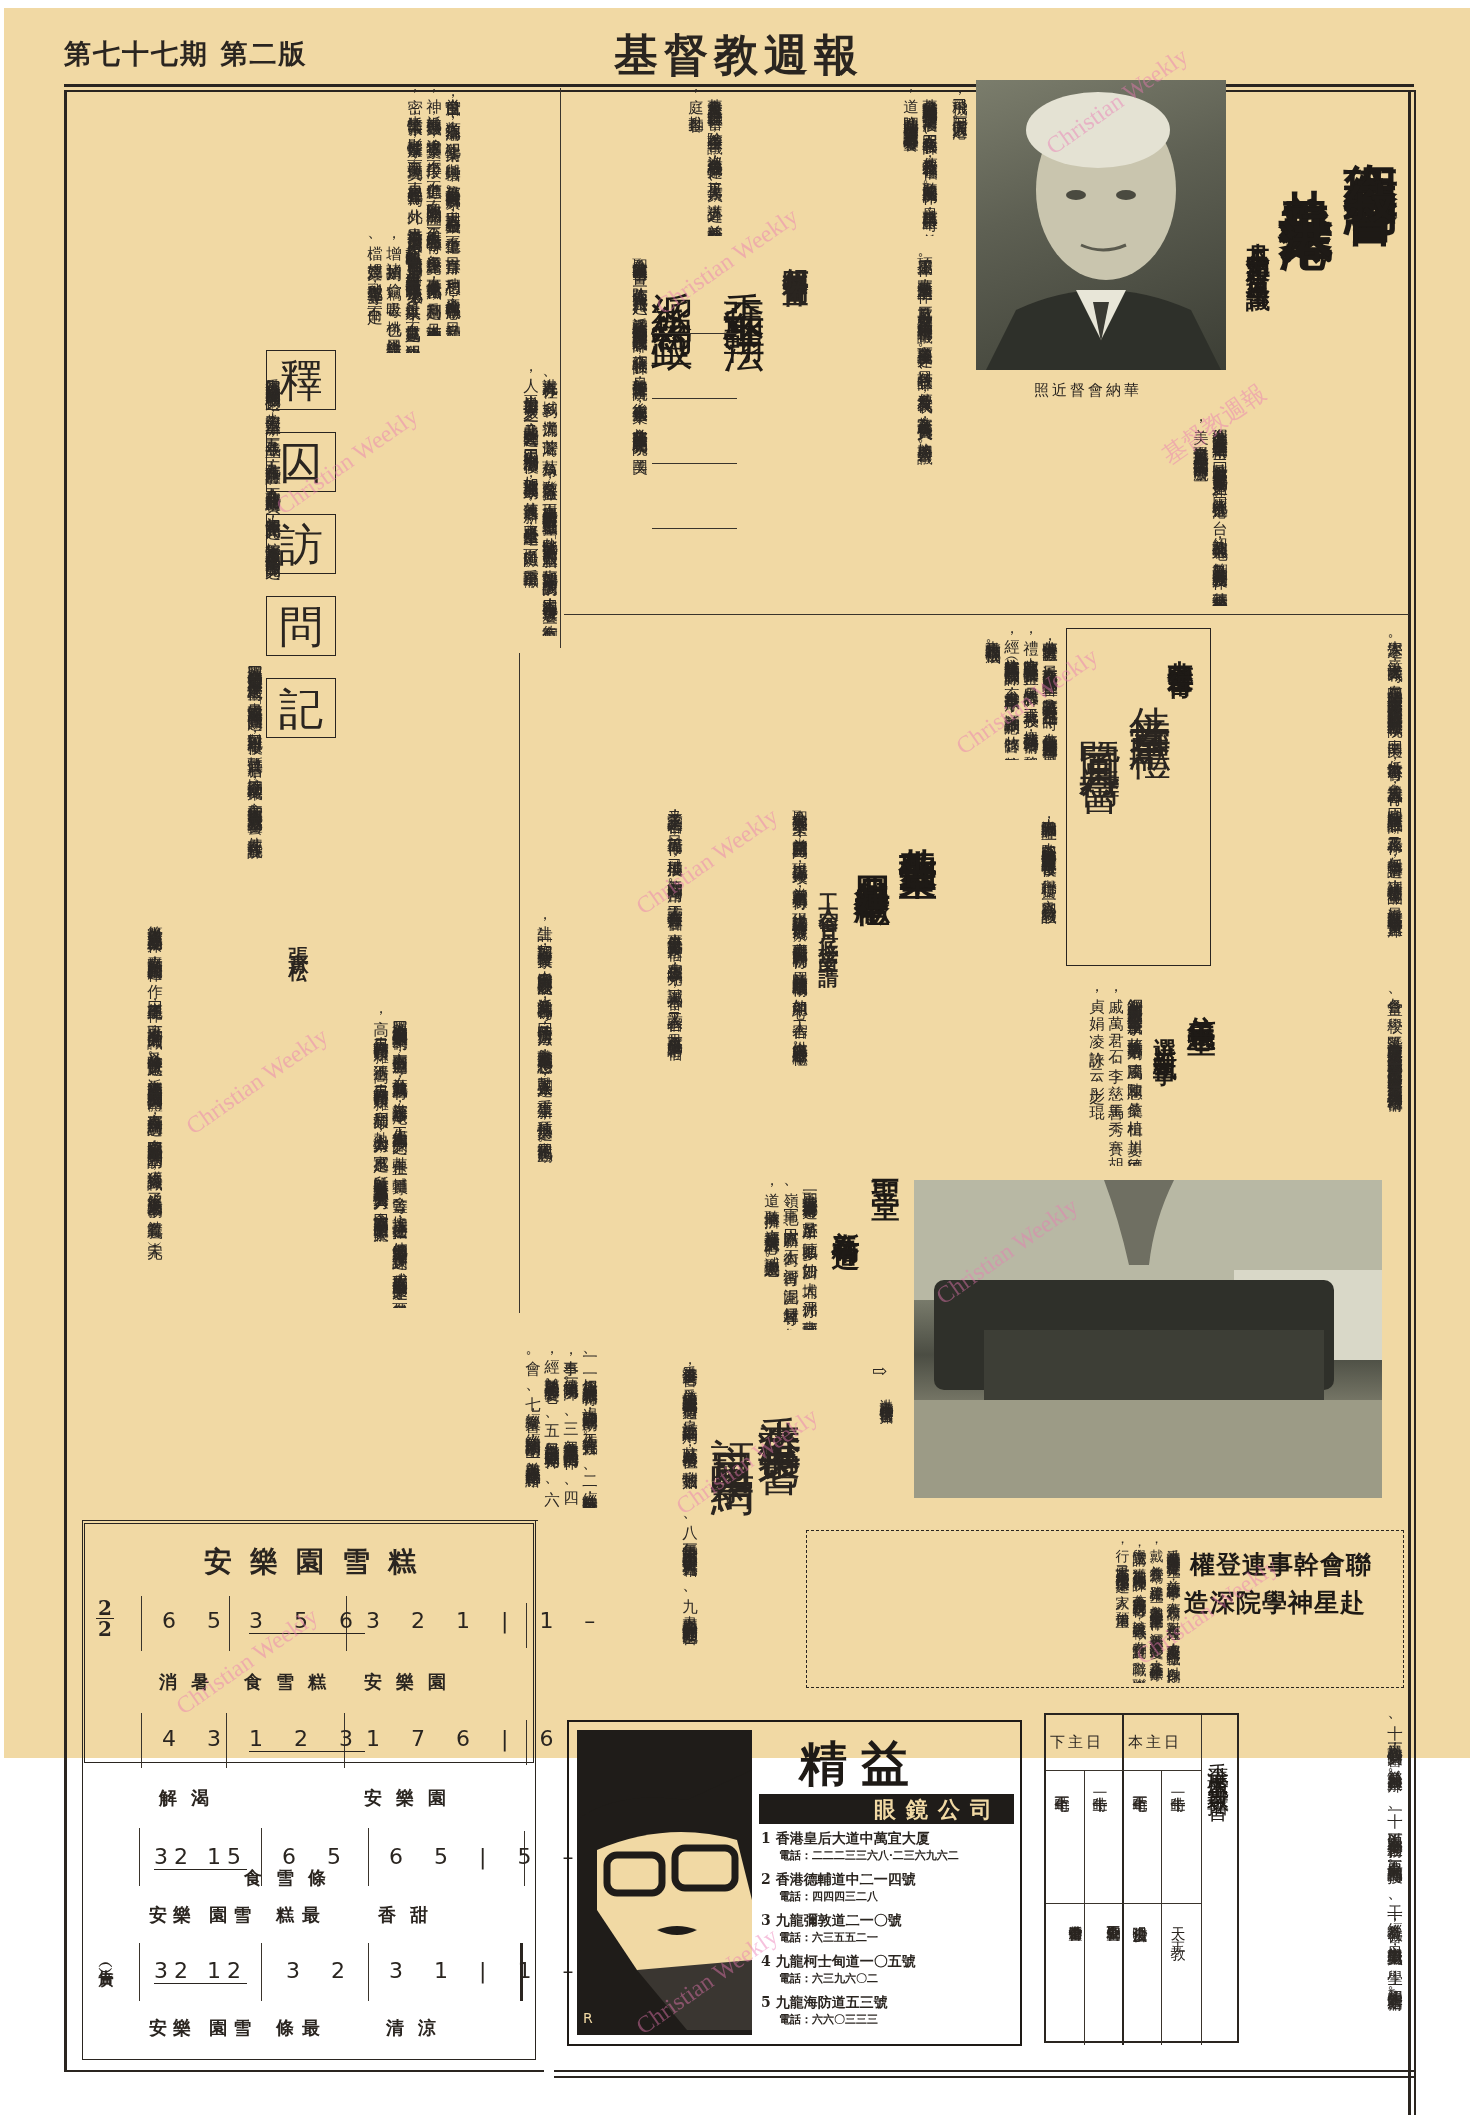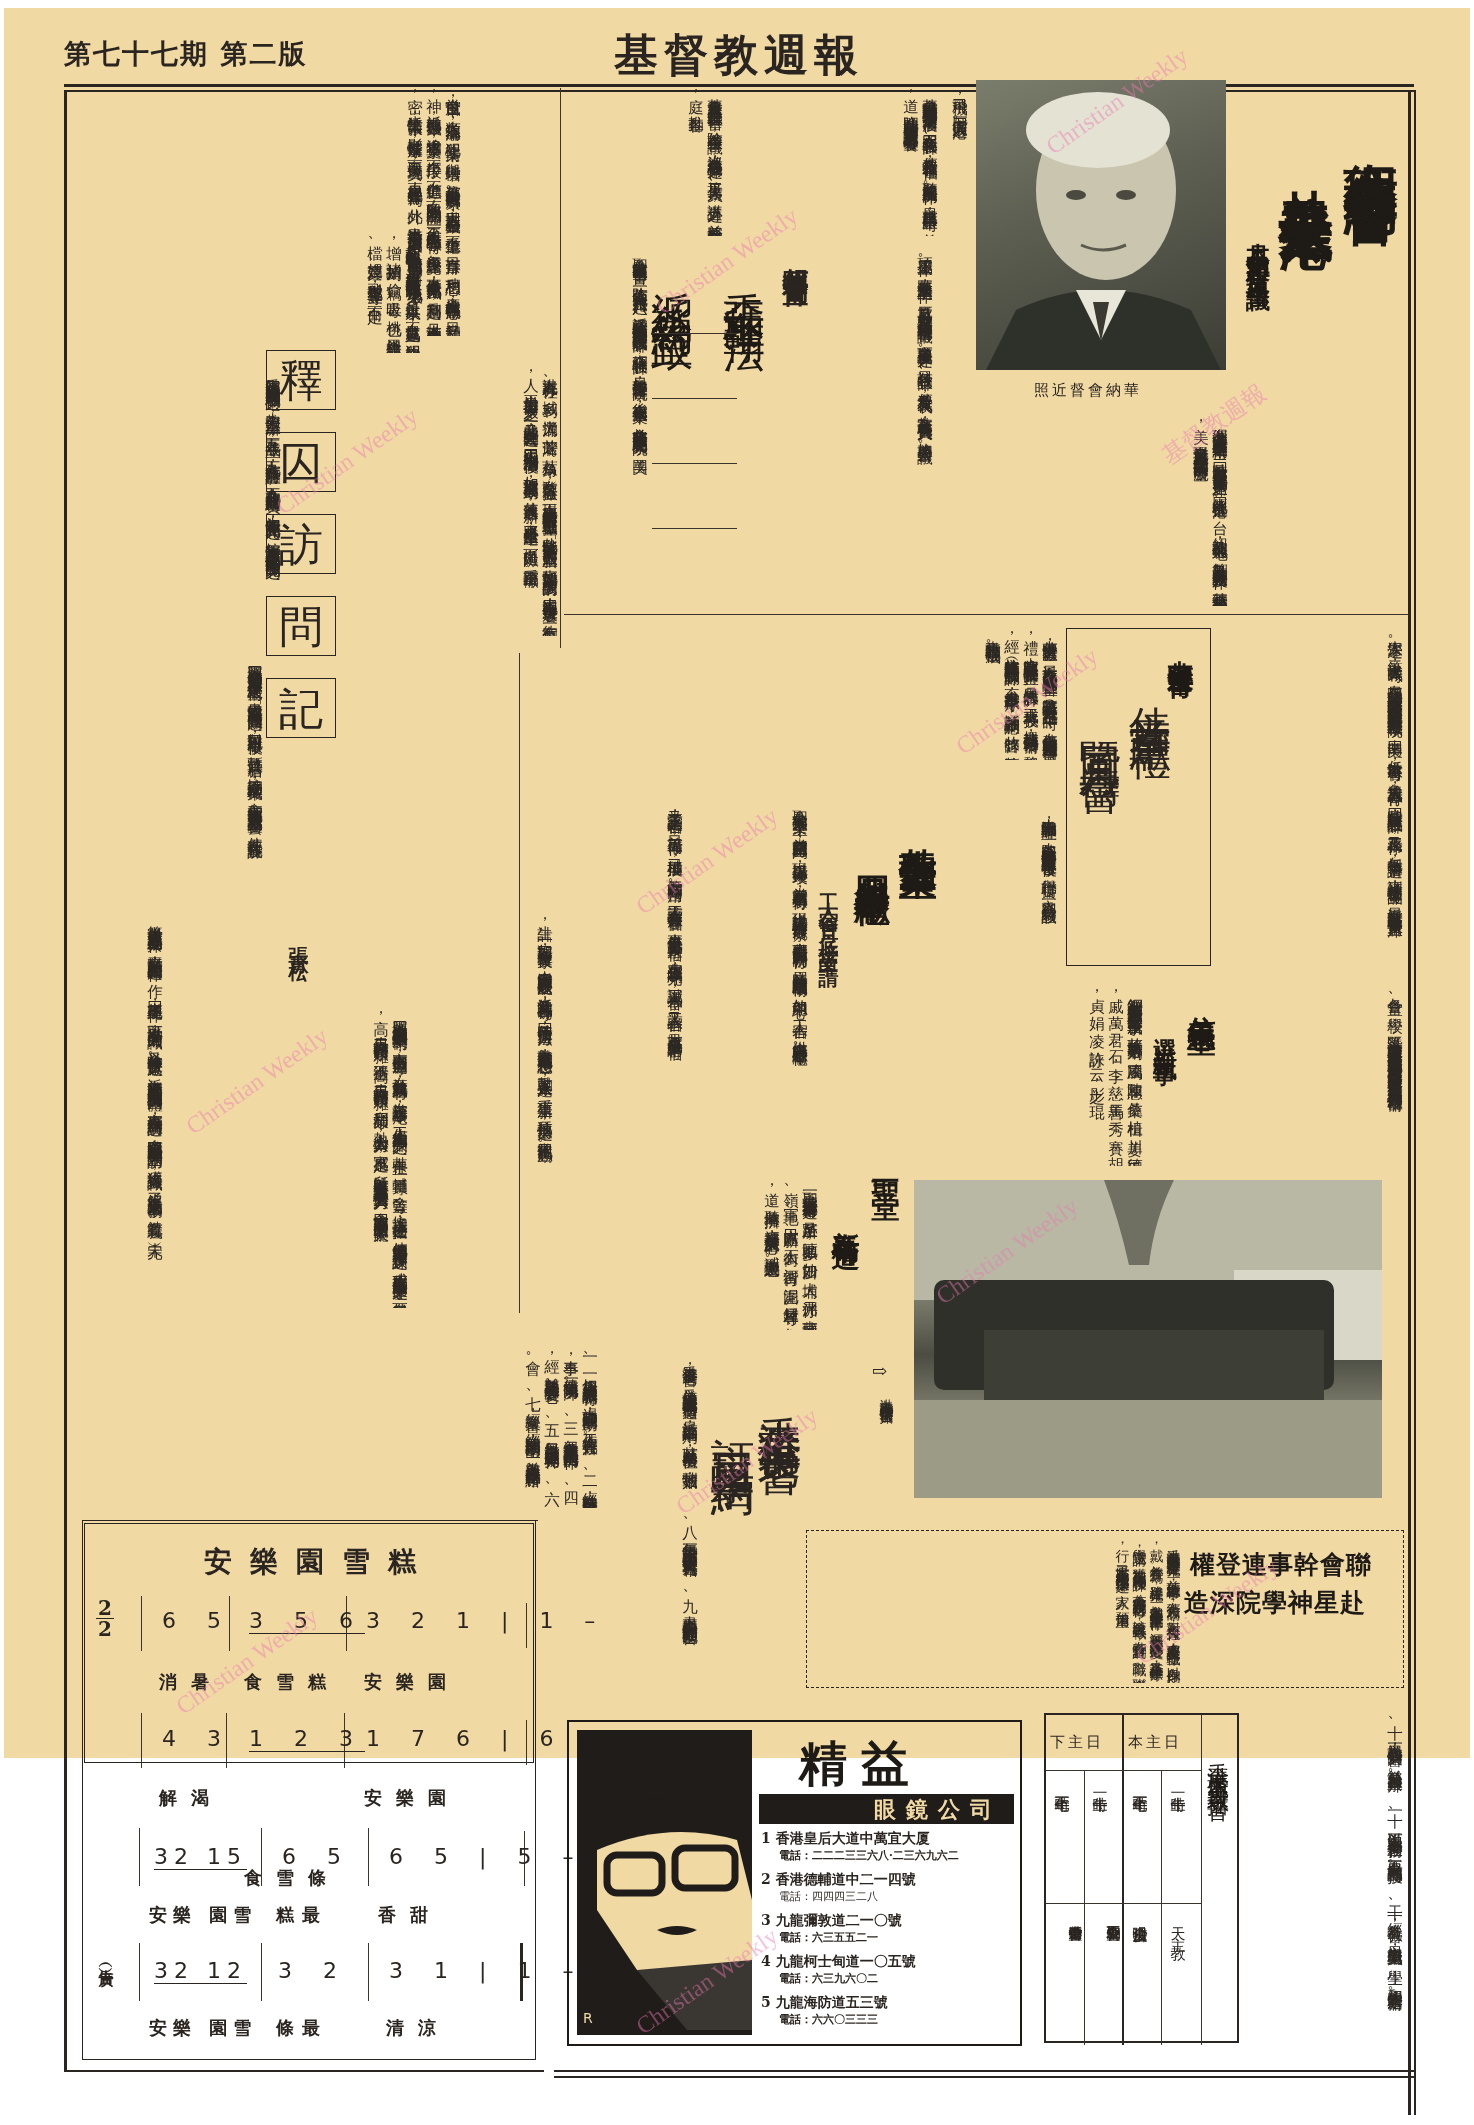--- a/index.html
+++ b/index.html
@@ -217,21 +217,21 @@
   <div class="score-num" style="left:385px; top:1836px;">6 5 | 5 –</div>
   <div class="score-lyric" style="left:145px; top:1895px; letter-spacing:6px;">安樂 園雪</div>
   <div class="score-lyric" style="left:272px; top:1895px; letter-spacing:8px;">糕最</div>
   <div class="score-lyric" style="left:374px; top:1895px; letter-spacing:14px;">香甜</div>
 
   <div class="thin-v" style="left:135px; top:1935px; height:58px;"></div>
   <div class="thin-v" style="left:257px; top:1935px; height:58px;"></div>
   <div class="thin-v" style="left:364px; top:1935px; height:58px;"></div>
   <div class="rule-v" style="left:516px; top:1935px; height:58px; border-left-width:3px;"></div>
   <div class="score-num ul" style="left:150px; top:1950px; letter-spacing:6px;">32 12</div>
-  <div class="score-num" style="left:274px; top:1950px;">3 2</div>
+  <div class="score-num" style="left:282px; top:1950px;">3 2</div>
   <div class="score-num" style="left:385px; top:1950px;">3 1 | 1 –</div>
   <div class="score-lyric" style="left:145px; top:2008px; letter-spacing:6px;">安樂 園雪</div>
   <div class="score-lyric" style="left:272px; top:2008px; letter-spacing:8px;">條最</div>
   <div class="score-lyric" style="left:382px; top:2008px; letter-spacing:14px;">清涼</div>
   <div class="abs vert" style="left:92px; top:1950px; font-size:15px; font-weight:bold; height:70px;">（廣告）</div>
   <div class="rule-h" style="left:60px; top:2062px; width:480px;"></div>
 
   <div class="abs" style="left:563px; top:1712px; width:455px; height:326px; border:2px solid #1e1a16;">
     <div class="abs" style="left:8px; top:8px; width:175px; height:305px; background:#1f1c19;">
       <svg width="175" height="305" viewBox="0 0 175 305">
@@ -246,21 +246,21 @@
     </div>
     <div class="abs headline-big" style="left:230px; top:10px; font-size:48px; letter-spacing:14px;">精益</div>
     <div class="abs" style="left:190px; top:72px; width:255px; height:30px; background:#1f1c19; color:#f1d9a4; text-align:right; padding-right:12px; font-size:22px; letter-spacing:10px; line-height:30px; font-weight:bold;">眼鏡公司</div>
     <div class="abs" style="left:192px; top:108px; width:260px;">
       <div style="height:41px;">
         <div style="font-size:14px; font-weight:bold;"><span>1</span> <span>香港皇后大道中萬宜大厦</span></div>
         <div style="font-size:11px; padding-left:18px; font-weight:bold;">電話：二二二三三六八·二三六九六二</div>
       </div>
       <div style="height:41px;">
         <div style="font-size:14px; font-weight:bold;"><span>2</span> <span>香港德輔道中二一四號</span></div>
-        <div style="font-size:11px; padding-left:18px; font-weight:normal;">電話：四四四三二八</div>
+        <div style="font-size:11px; padding-left:18px; font-weight:bold;">電話：四四四三二八</div>
       </div>
       <div style="height:41px;">
         <div style="font-size:14px; font-weight:bold;"><span>3</span> <span>九龍彌敦道二一〇號</span></div>
         <div style="font-size:11px; padding-left:18px; font-weight:bold;">電話：六三五五二一</div>
       </div>
       <div style="height:41px;">
         <div style="font-size:14px; font-weight:bold;"><span>4</span> <span>九龍柯士甸道一〇五號</span></div>
         <div style="font-size:11px; padding-left:18px; font-weight:bold;">電話：六三九六〇二</div>
       </div>
       <div style="height:41px;">

